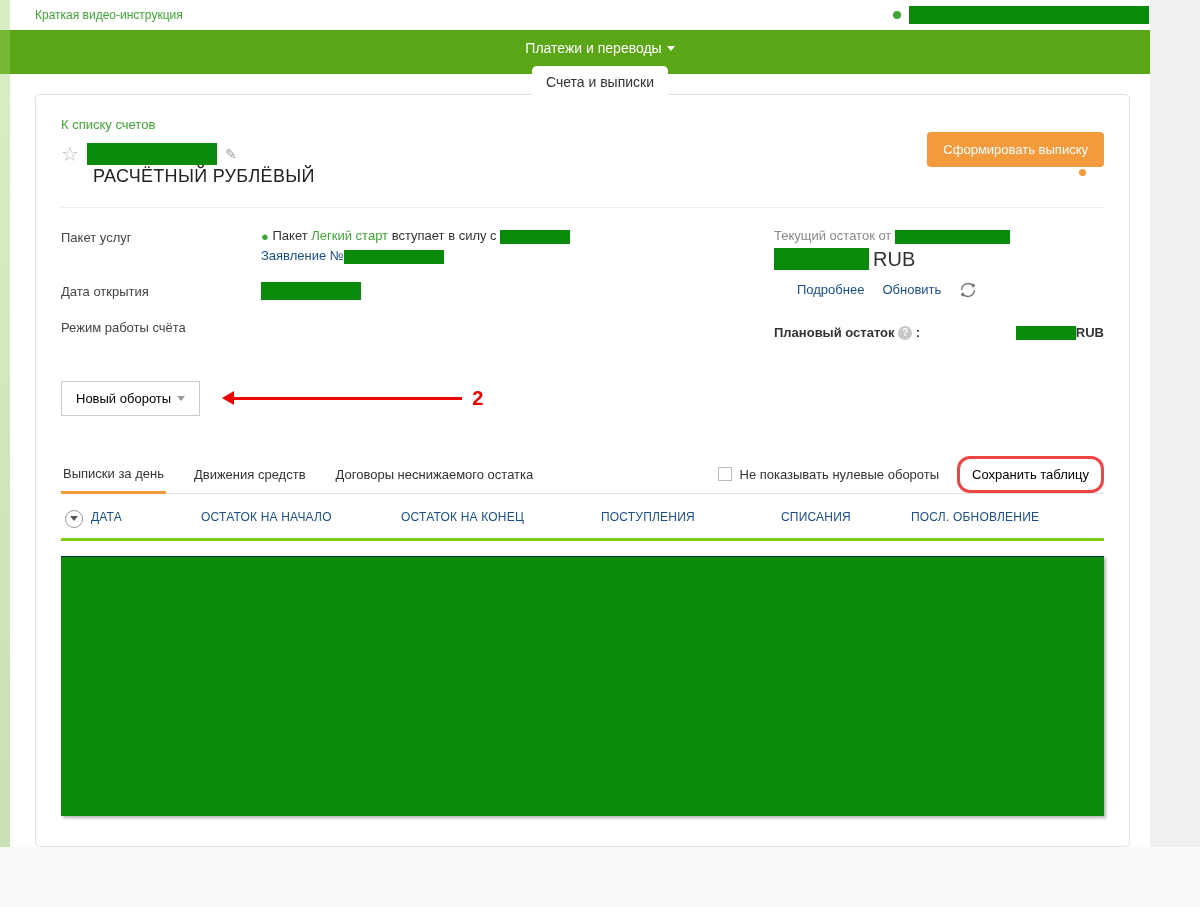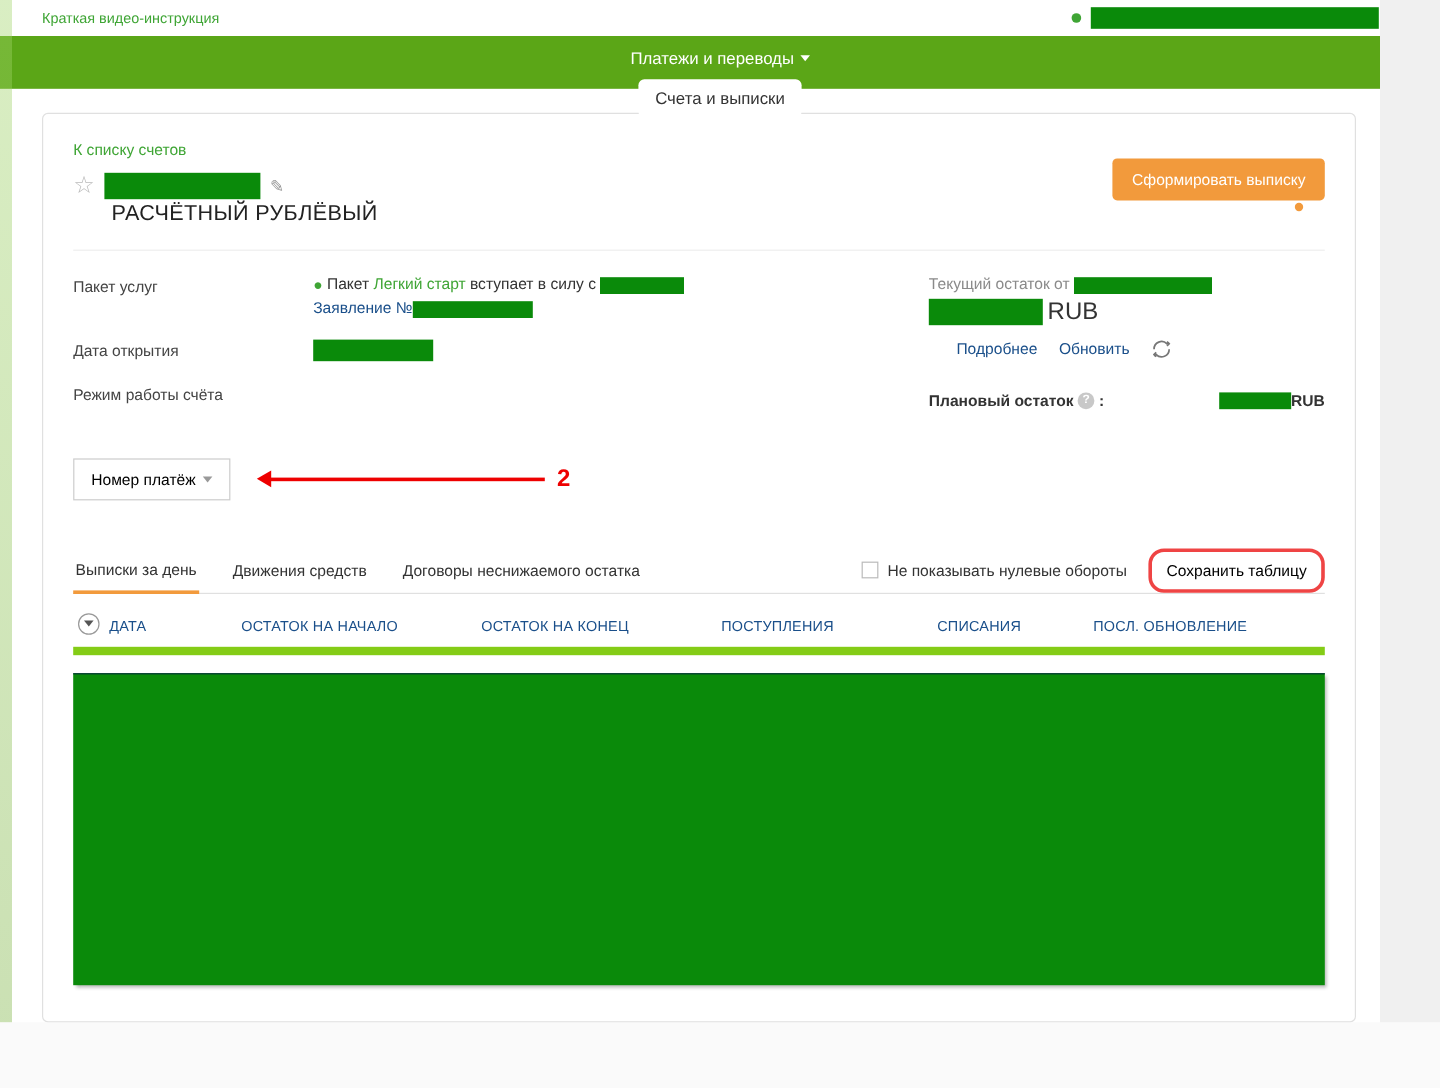--- a/index.html
+++ b/index.html
@@ -59,21 +59,21 @@
   .arrow-line::before { content:""; position:absolute; left:-10px; top:-6px; border-right:12px solid #e00; border-top:7px solid transparent; border-bottom:7px solid transparent;}
   .anno2 { color:#e00; font-weight:bold; font-size:20px; margin-left:10px;}
   
   .tabs { display:flex; align-items:center; border-bottom:1px solid #e0e0e0; margin-top:40px; gap:26px;}
   .tab { padding:10px 2px; font-size:13px; color:#333; cursor:pointer;}
   .tab.active { border-bottom:3px solid #f29a3c; margin-bottom:-1px;}
   .tabs-right { margin-left:auto; display:flex; align-items:center; gap:18px;}
   .chk { width:14px; height:14px; border:1px solid #bbb; display:inline-block; vertical-align:middle;}
   .save-btn { border:3px solid #ef4444; background:#fff; padding:8px 12px; font-size:13px; border-radius:13px; cursor:pointer;}
   
-  .thead { display:flex; align-items:flex-end; padding:10px 4px; border-bottom:7px solid #84cc16; margin-top:6px;}
+  .thead { display:flex; align-items:flex-start; padding:10px 4px; border-bottom:3px solid #84cc16; margin-top:6px;}
   .sort-circle { width:18px; height:18px; border:1px solid #999; border-radius:50%; display:flex; align-items:center; justify-content:center; margin-right:8px;}
   .sort-circle .tri { width:0;height:0;border-left:4px solid transparent;border-right:4px solid transparent;border-top:5px solid #555;}
   .th { color:#1a4f8a; font-size:12px; letter-spacing:.2px;}
   .c-date{width:110px;} .c-start{width:200px;} .c-end{width:200px;} .c-in{width:180px;} .c-out{width:130px;} .c-upd{flex:1;}
   
   .big-green { background:#0a8a0a; height:260px; margin-top:15px; border-top:1px solid #033; box-shadow:2px 2px 3px rgba(0,0,0,.3);}
   
   svg { display:block; }
 </style>
 </head>
@@ -188,21 +188,21 @@
         <div class="rrow">
           <span><span>Плановый остаток</span> <span class="help">?</span> :</span>
           <span><span class="redact-sm" style="width:60px;height:14px;"></span><span>RUB</span></span>
         </div>
       </div>
     </div>
 
     
     <div class="actions">
       <button class="btn-line">
-          <span>Номер платёж</span>
+          <span>Новый обороты</span>
           <span class="caret-g"></span>
         </button>
       <div class="arrow-anno">
         <div class="arrow-line"></div>
         <span class="anno2">2</span>
       </div>
     </div>
 
     
     <div class="tabs">

